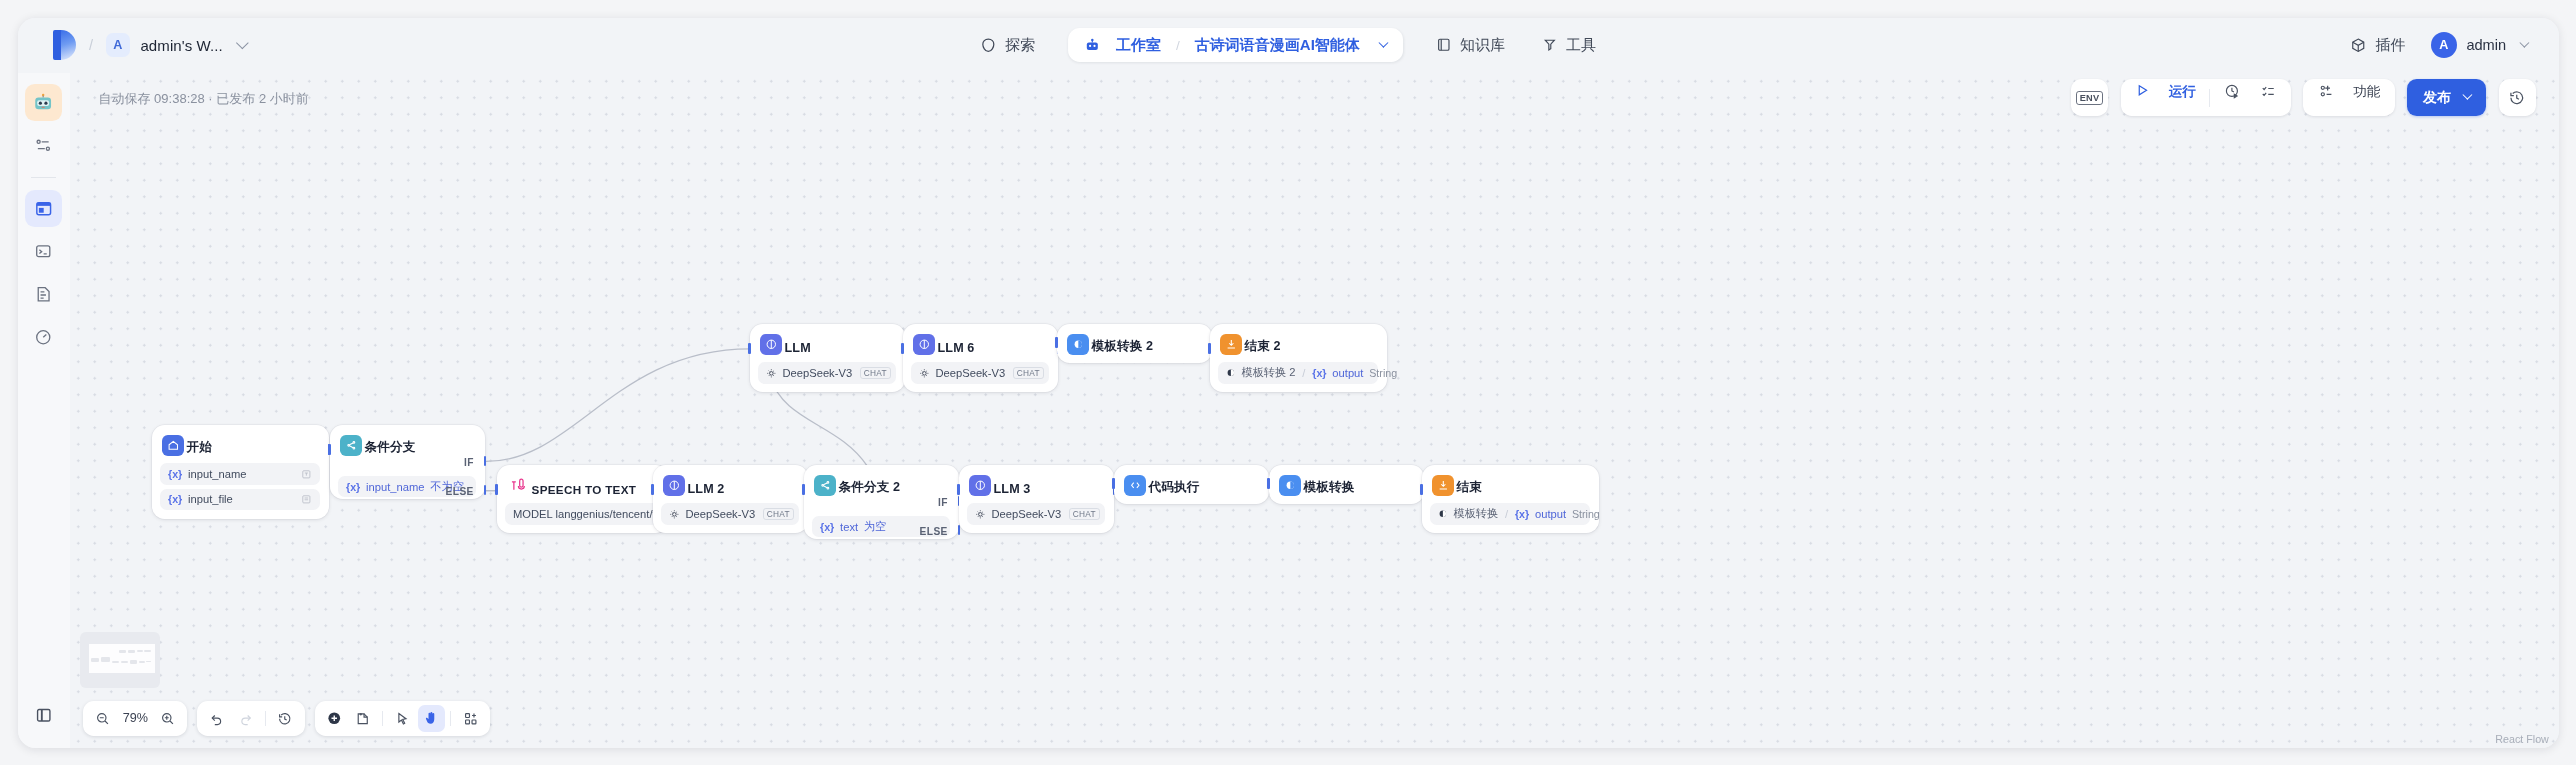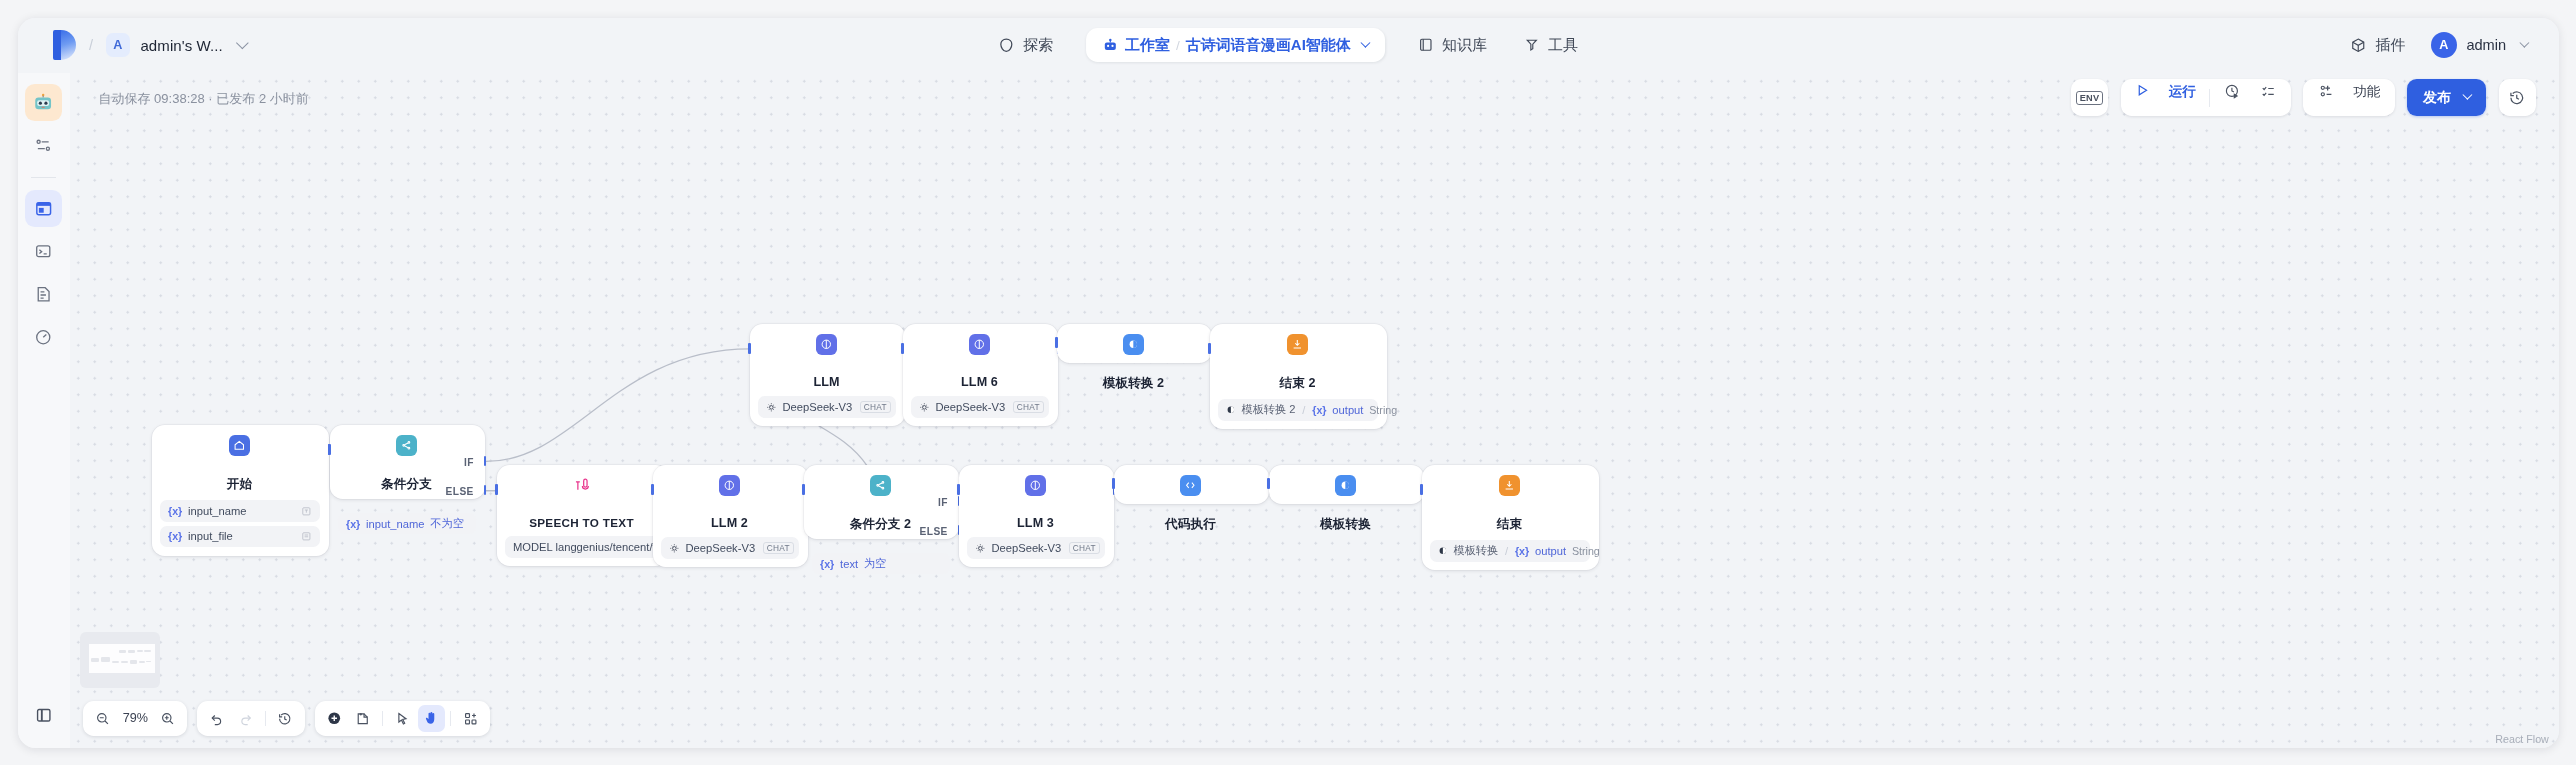--- a/index.html
+++ b/index.html
@@ -87,21 +87,21 @@
     display: flex; align-items: center; gap: 29px;
     height: 55px;
   }
   .nav-item {
     display: flex; align-items: center; gap: 8.7px;
     font-size: 15px; color: #414958; font-weight: 500;
     padding: 5.8px 3.9px; cursor: pointer;
     white-space: nowrap;
   }
   .nav-pill {
-    display: flex; align-items: center; gap: 6px;
+    display: flex; align-items: center; gap: 15px;
     background: #ffffff;
     border-radius: 11.7px;
     padding: 7.8px 16.5px;
     box-shadow: 0 1px 2.9px rgba(16,24,40,0.08);
     cursor: pointer;
     white-space: nowrap;
   }
   .nav-pill .lbl-active {
     font-size: 15px; color: #2f5fe0; font-weight: 700;
   }
@@ -210,23 +210,22 @@
   .node {
     position: absolute;
     background: #ffffff;
     border-radius: 12.6px;
     box-shadow: 0 1px 3.9px rgba(16,24,40,0.10), 0 0 0 0.7px rgba(16,24,40,0.04);
     padding: 8.7px 0 0 0;
     cursor: grab;
     z-index: 5;
   }
   .node-head {
-    display: flex; align-items: center; gap: 20px;
+    display: flex; align-items: flex-end; gap: 3px;
     padding: 1.9px 11.7px 0 10.7px;
-    flex-direction: column;
   }
   .node-ico {
     width: 21.4px; height: 21.4px; border-radius: 5.8px;
     display: flex; align-items: center; justify-content: center;
     flex: 0 0 auto;
   }
   .node-title {
     font-size: 12.6px; font-weight: 700; color: #1c2334;
     white-space: nowrap; letter-spacing: 0.1px;
   }

